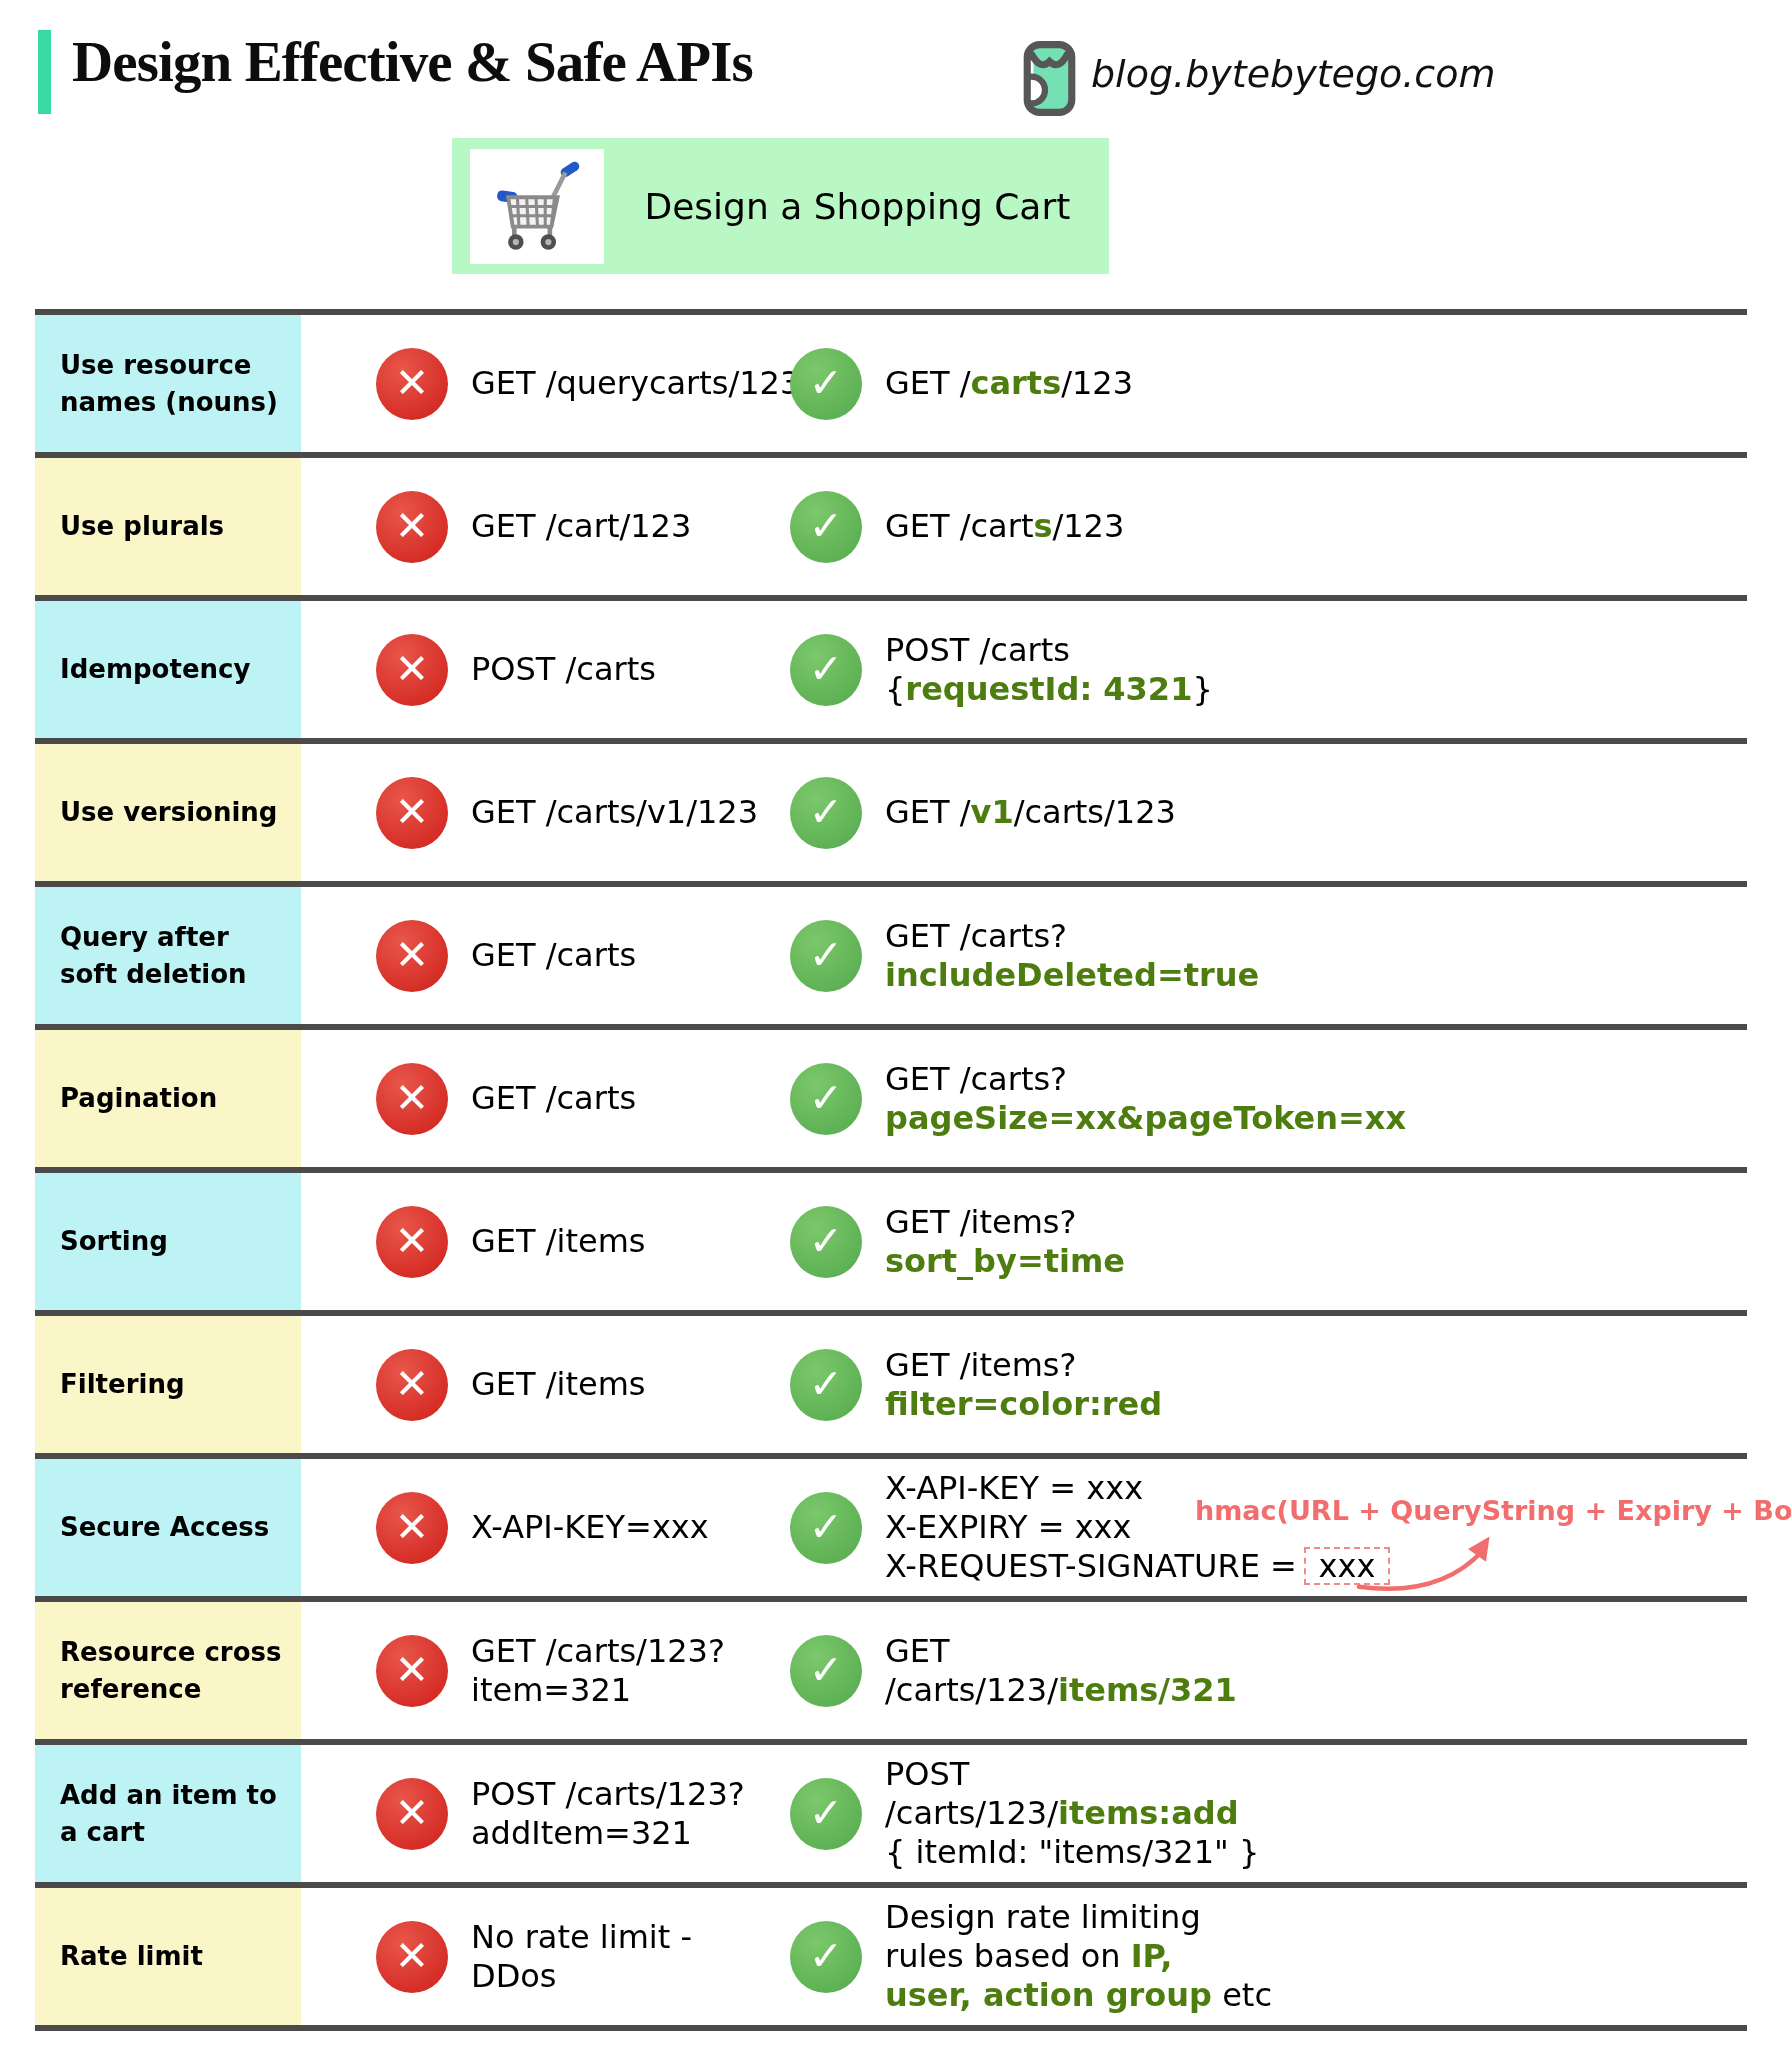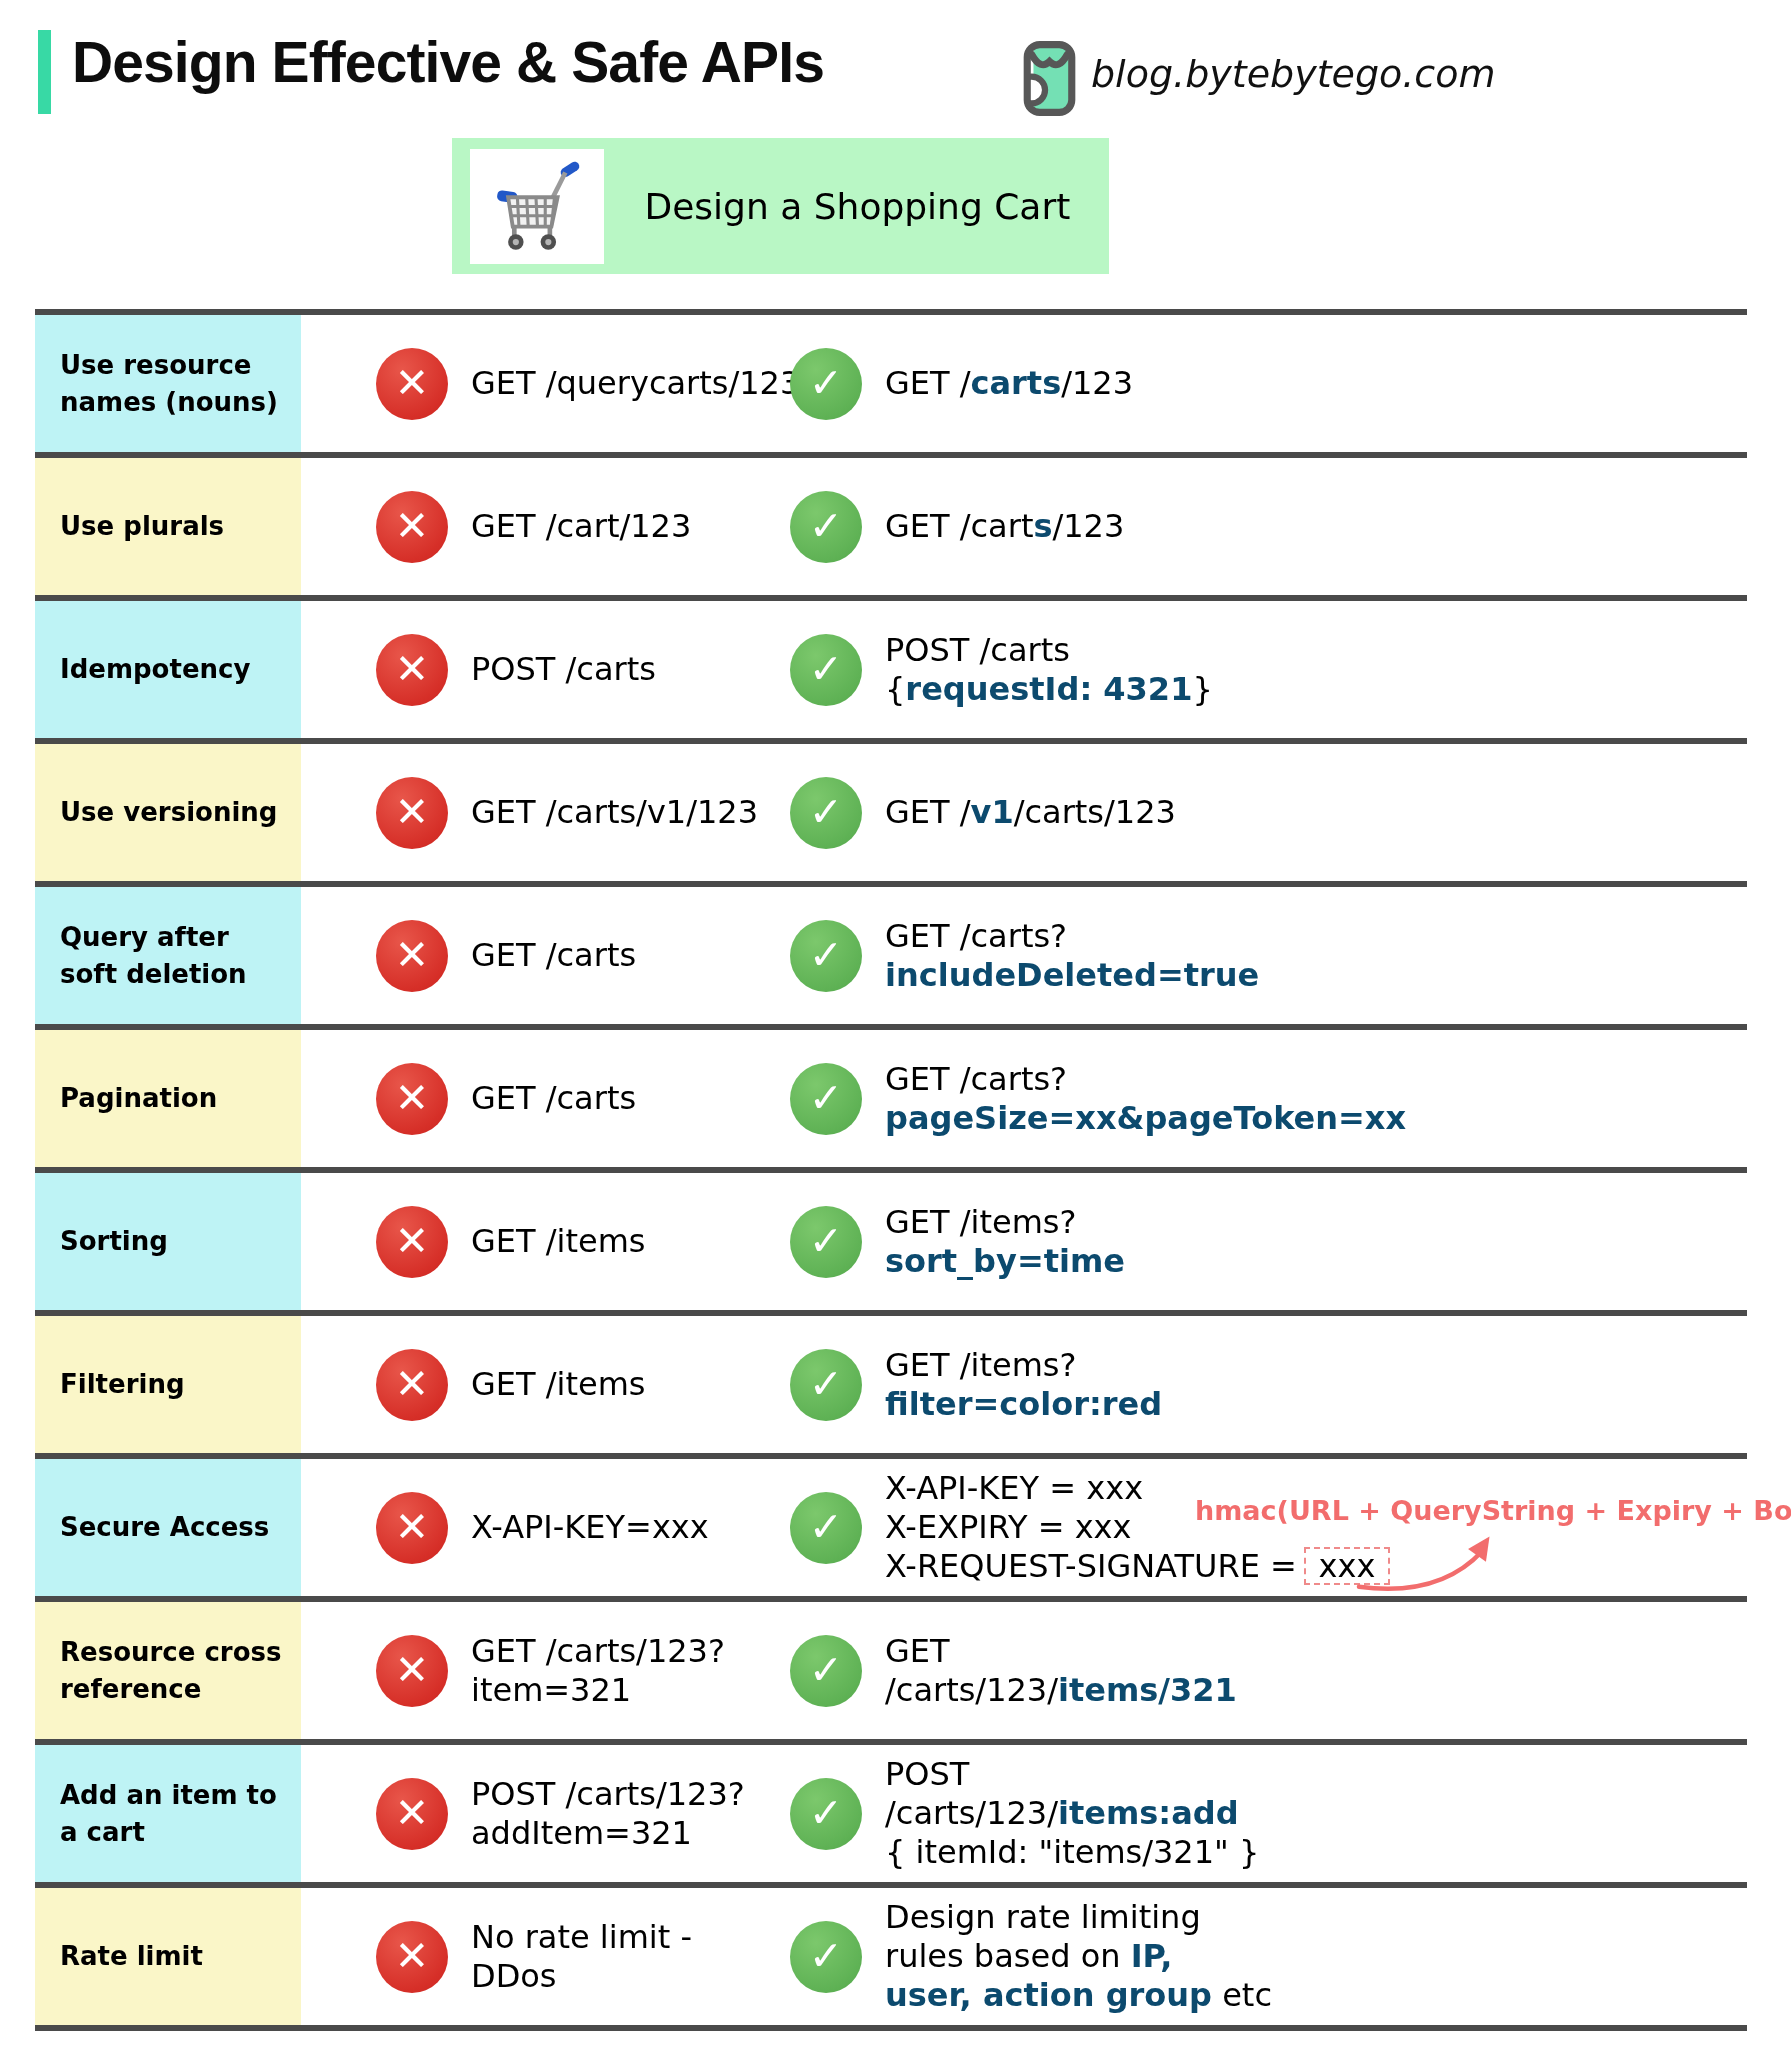--- a/index.html
+++ b/index.html
@@ -4,21 +4,21 @@
 <style>
   html,body{margin:0;padding:0;}
   body{
     width:1791px;height:2062px;position:relative;background:#ffffff;
     font-family:"DejaVu Sans",sans-serif;color:#000;
   }
   
   .accent-bar{position:absolute;left:38px;top:30px;width:13.4px;height:84px;background:#38D9A5;}
   .page-title{
     position:absolute;left:72px;top:29px;margin:0;
-    font-family:Liberation Sans, sans-serif;font-weight:bold;font-size:57px;
+    font-family:Liberation Serif, serif;font-weight:bold;font-size:57px;
     letter-spacing:-0.9px;color:#0d0d0d;white-space:nowrap;
   }
   .logo{position:absolute;left:1021px;top:38px;width:57px;height:81px;}
   .site-label{position:absolute;left:1091px;top:52px;font-size:38px;color:#111;white-space:nowrap;font-style:italic;}
   
   .banner{position:absolute;left:452px;top:138px;width:657px;height:136px;background:#B9F7C5;}
   .cart-box{position:absolute;left:18px;top:10.7px;width:134px;height:115px;background:#ffffff;
     display:flex;align-items:center;justify-content:center;}
   .banner-title{position:absolute;left:161px;top:0;right:7.2px;height:100%;
     display:flex;align-items:center;justify-content:center;font-size:36px;color:#000;white-space:nowrap;text-align:right;}
@@ -34,21 +34,21 @@
   .content{flex:1;display:flex;align-items:center;}
   .example{display:flex;align-items:center;gap:23px;}
   .example.bad{margin-left:75px;width:414px;flex:none;box-sizing:border-box;padding-right:14.3px;}
   .example.good{flex:1;}
   .icon{width:72px;height:72px;border-radius:50%;flex:none;
     display:flex;align-items:center;justify-content:center;
     color:#fff;font-size:41px;font-weight:bold;line-height:1;}
   .icon.x{background:radial-gradient(circle at 36% 30%,#E8564A 0%,#D62F28 70%,#C9241F 100%);}
   .icon.check{background:radial-gradient(circle at 36% 30%,#7CC86C 0%,#5FB255 70%,#53A64B 100%);}
   .line{font-size:32px;line-height:39px;color:#000;white-space:nowrap;}
-  .hl{color:#0c4a6e;font-weight:bold;}
+  .hl{color:#4d7c0f;font-weight:bold;}
   .boxed{display:inline-block;border:2.7px dashed #EF8A8A;padding:0 12.5px;margin-left:7.2px;line-height:34px;}
   .annotation{position:absolute;left:1160px;top:36px;font-size:27px;font-weight:bold;
     color:#F26D6D;white-space:nowrap;}
   .arrow-svg{position:absolute;left:1315px;top:72px;}
 </style>
 </head>
 <body>
 
 <div>
   <div class="accent-bar"></div>

